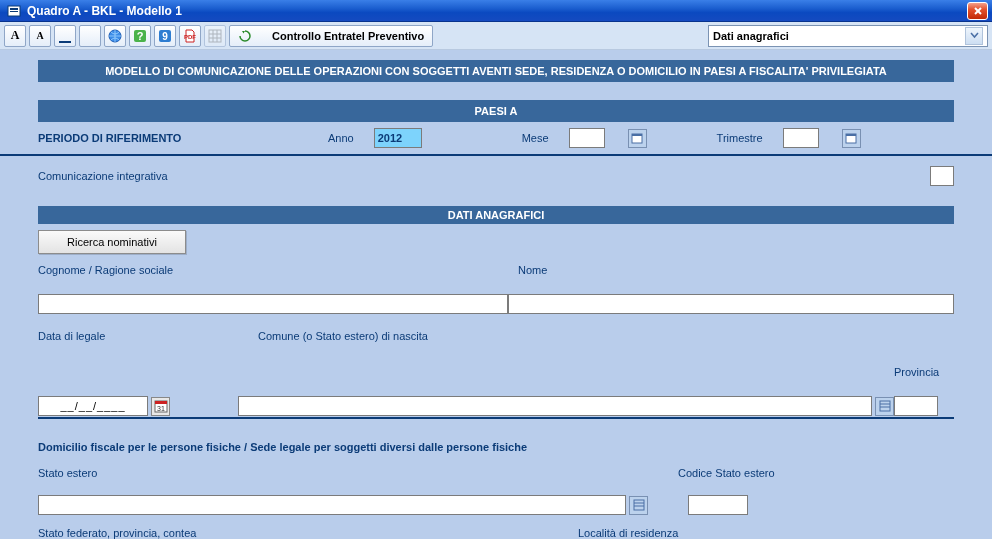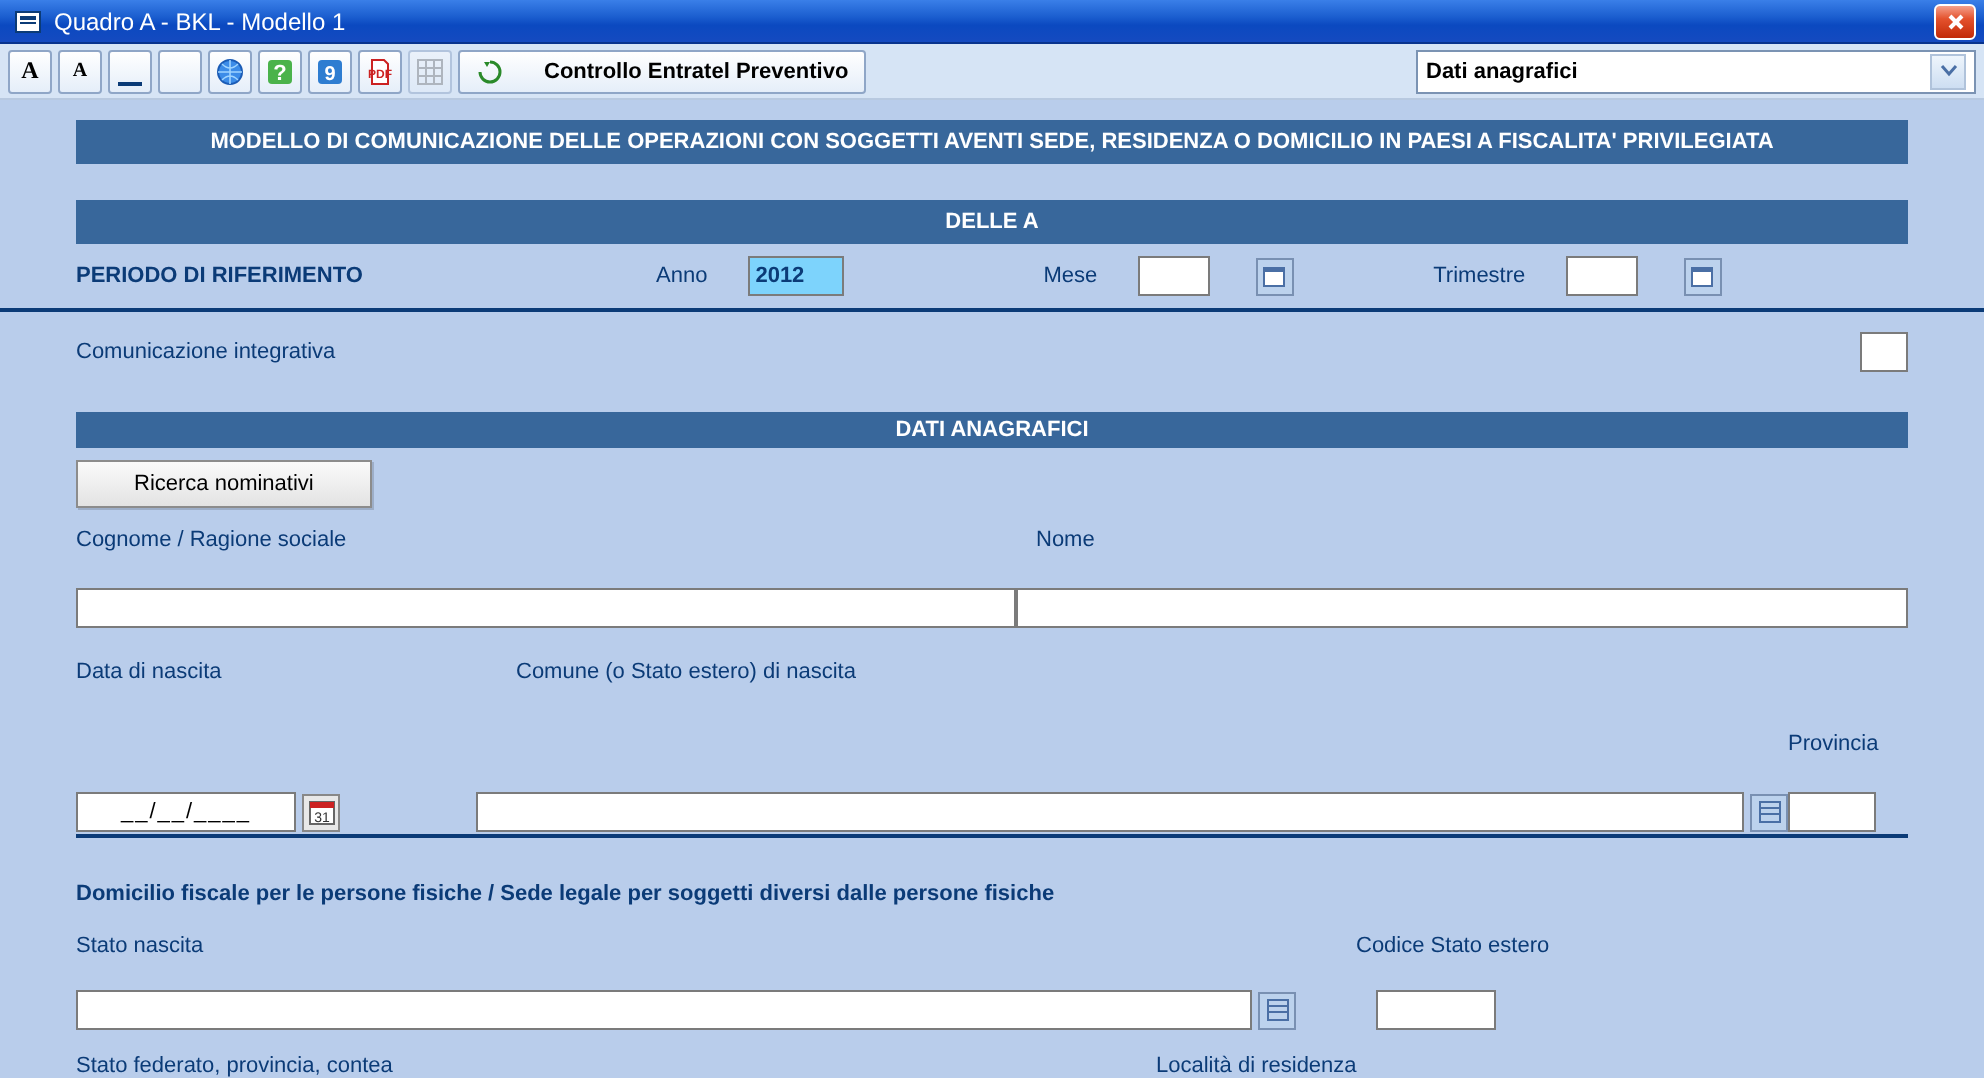--- a/index.html
+++ b/index.html
@@ -19,21 +19,21 @@
     padding: 0 4px 0 6px;
     color: #fff;
     border-bottom: 1px solid #08338d;
   }
   .titlebar .icon {
     width: 16px; height: 16px;
     margin-right: 5px;
     display: flex; align-items: center; justify-content: center;
   }
   .titlebar .title {
-    font-weight: normal;
+    font-weight: bold;
     font-size: 12px;
     flex: 1;
   }
   .close-btn {
     width: 21px; height: 18px;
     background: linear-gradient(to bottom, #f5a08b 0%, #e4522d 40%, #c22a07 100%);
     border: 1px solid #fff;
     border-radius: 3px;
     display: flex; align-items: center; justify-content: center;
     cursor: pointer;
@@ -250,21 +250,21 @@
     </div>
   </div>
 </div>
 
 <div class="content-wrap">
   <div class="content">
     <div class="inner">
       <div class="top-gap"></div>
       <div class="banner">MODELLO DI COMUNICAZIONE DELLE OPERAZIONI CON SOGGETTI AVENTI SEDE, RESIDENZA O DOMICILIO IN PAESI A FISCALITA' PRIVILEGIATA</div>
       <div class="section-gap"></div>
-      <div class="banner">DELLE A</div>
+      <div class="banner">PAESI A</div>
 
       <div class="row" style="gap:20px;">
         <div class="label" style="width:270px;">PERIODO DI RIFERIMENTO</div>
         <div class="label-normal">Anno</div>
         <input class="inp cyan" style="width: 48px;" value="2012">
         <div style="width:60px;"></div>
         <div class="label-normal">Mese</div>
         <input class="inp" style="width: 36px;" value="">
         <div class="cal-btn">
           <svg width="12" height="12" viewBox="0 0 12 12">
@@ -304,21 +304,21 @@
         </div>
       </div>
       <div style="height:10px;"></div>
       <div class="field-row">
         <input class="inp" style="flex: 0 0 470px;" value="">
         <input class="inp" style="flex: 1 1 0%;" value="">
       </div>
 
       <div class="field-row" style="margin-top:8px;">
         <div class="field-col" style="flex:0 0 220px;">
-          <div class="label-normal">Data di nascita</div>
+          <div class="label-normal">Data di legale</div>
         </div>
         <div class="field-col" style="flex:1;">
           <div class="label-normal">Comune (o Stato estero) di nascita</div>
         </div>
         <div class="field-col" style="flex:0 0 60px; text-align:left;margin-top:36px;">
           <div class="label-normal">Provincia</div>
         </div>
       </div>
       <div style="height:10px;"></div>
       <div class="field-row" style="align-items:center;">
@@ -345,21 +345,21 @@
         <div style="flex:0 0 60px; border-bottom:2px solid #0b3b77; padding-bottom:1px;">
           <input class="inp" style="width: 44px;" value="">
         </div>
       </div>
 
       <div style="height:18px;"></div>
       <div class="label">Domicilio fiscale per le persone fisiche / Sede legale per soggetti diversi dalle persone fisiche</div>
 
       <div class="field-row" style="margin-top:10px;">
         <div class="field-col" style="flex:0 0 640px;">
-          <div class="label-normal">Stato nascita</div>
+          <div class="label-normal">Stato estero</div>
         </div>
         <div class="field-col" style="flex:1;">
           <div class="label-normal">Codice Stato estero</div>
         </div>
       </div>
       <div style="height:8px;"></div>
       <div class="field-row" style="align-items:center;">
         <div style="display:flex; align-items:center; flex:0 0 610px;">
           <input class="inp" style="flex: 1 1 0%;" value="">
           <div class="cal-btn">

